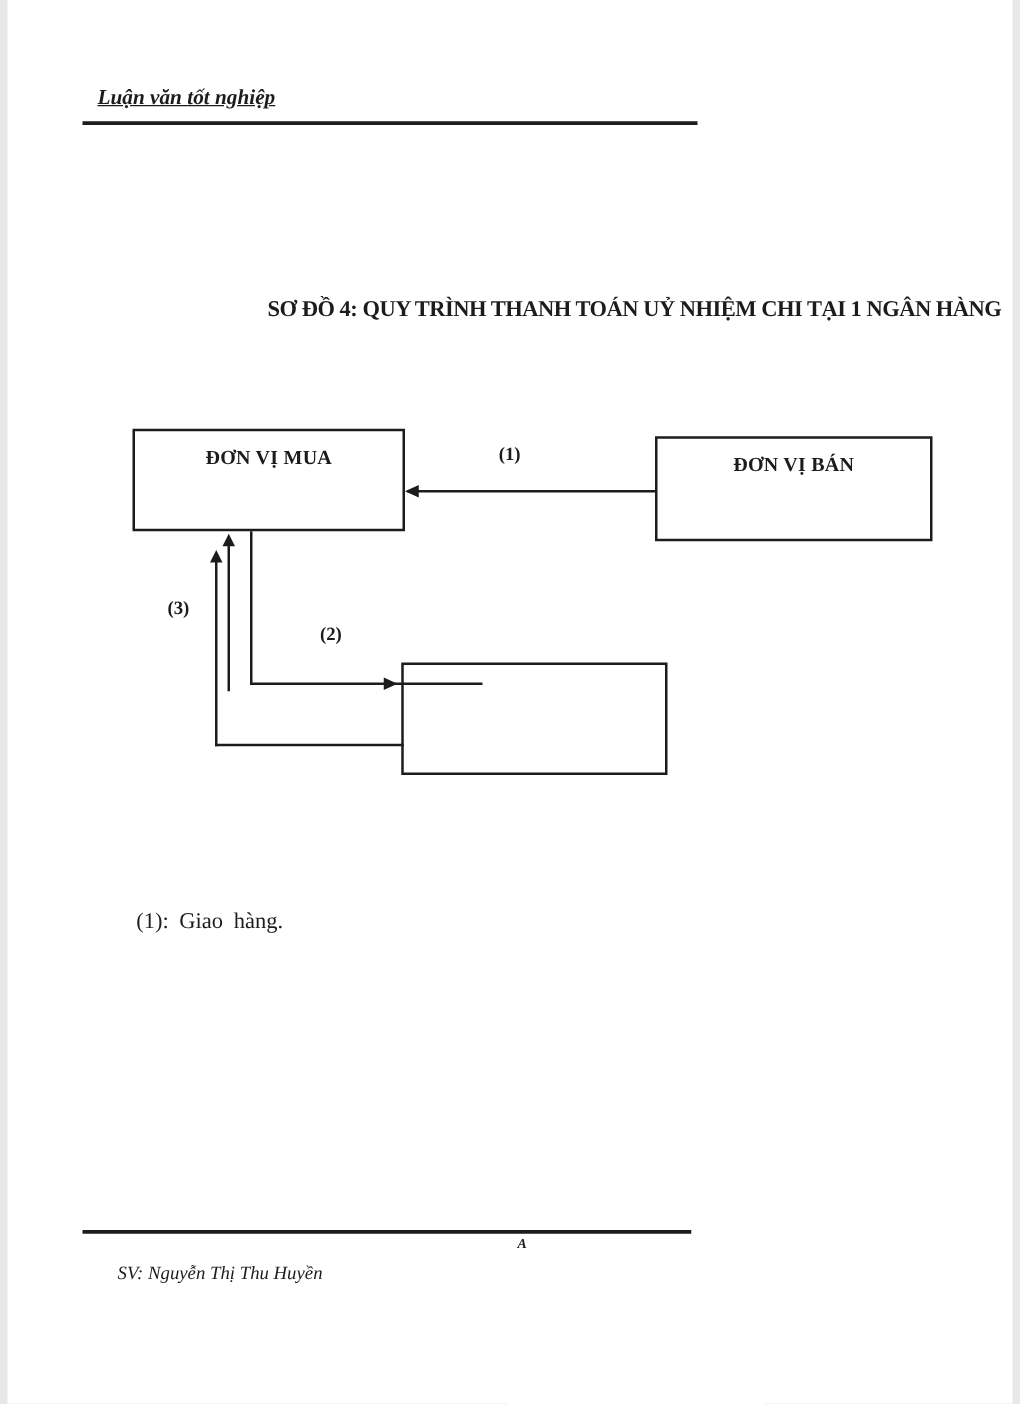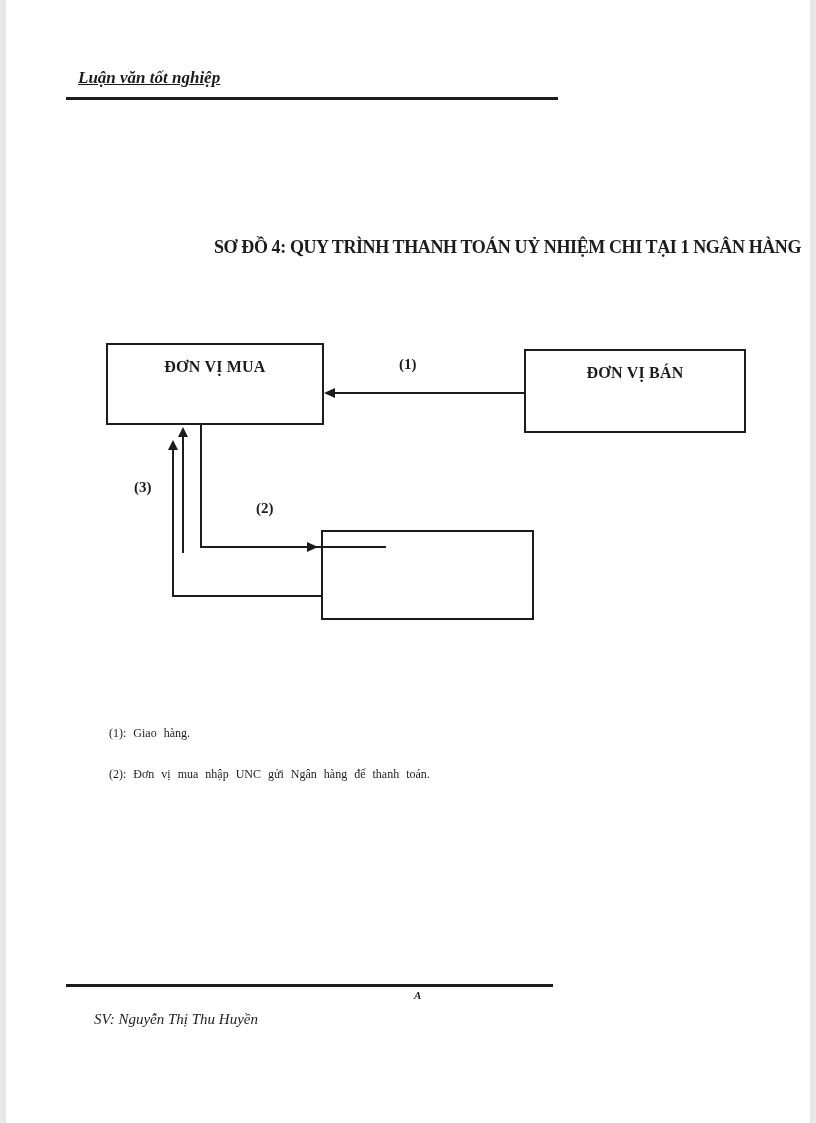--- a/index.html
+++ b/index.html
@@ -17,21 +17,21 @@
   .hdr-left{text-decoration:underline;}
   .rule{background:#1c1c1c;}
   .doc-title{font-size:18px;font-weight:bold;letter-spacing:-0.4px;white-space:nowrap;}
   .box{border:2px solid #1c1c1c;background:#ffffff;text-align:center;}
   .box-label{font-size:16px;font-weight:bold;letter-spacing:0.2px;padding-top:13px;display:block;}
   .flow-line{background:#1c1c1c;}
   .step-label{font-size:15px;font-weight:bold;white-space:nowrap;}
   .arrow-left{width:0;height:0;border-top:5px solid transparent;border-bottom:5px solid transparent;border-right:11px solid #1c1c1c;}
   .arrow-right{width:0;height:0;border-top:5px solid transparent;border-bottom:5px solid transparent;border-left:11px solid #1c1c1c;}
   .arrow-up{width:0;height:0;border-left:5px solid transparent;border-right:5px solid transparent;border-bottom:10px solid #1c1c1c;}
-  .note{font-size:12px;word-spacing:4px;white-space:nowrap;}
+  .note{font-size:18px;word-spacing:4px;white-space:nowrap;}
   .ftr{font-size:15px;font-style:italic;white-space:nowrap;}
   .ftr-mark{font-size:11px;font-style:italic;font-weight:bold;}
 </style>
 </head>
 <body>
 
 <div class="page">
 
   <div class="abs hdr hdr-left" style="left:72px;top:68px;">Luận văn tốt nghiệp</div>
   <div class="abs rule" style="left:60px;top:97px;width:492px;height:3px;"></div>
@@ -58,19 +58,18 @@
   <div class="abs step-label" style="left:250px;top:500px;">(2)</div>
 
   <div class="abs arrow-up" style="left:172px;top:427px;"></div>
   <div class="abs flow-line" style="left:176px;top:436px;width:2px;height:117px;"></div>
   <div class="abs arrow-up" style="left:162px;top:440px;"></div>
   <div class="abs flow-line" style="left:166px;top:449px;width:2px;height:148px;"></div>
   <div class="abs flow-line" style="left:166px;top:595px;width:151px;height:2px;"></div>
   <div class="abs step-label" style="left:128px;top:479px;">(3)</div>
 
   <div class="abs note" style="left:103px;top:726px;">(1): Giao hàng.</div>
-  <div class="abs note" style="left:103px;top:767px;">(2): Đơn vị mua nhập UNC gửi Ngân hàng để thanh toán.</div>
 
   <div class="abs rule" style="left:60px;top:984px;width:487px;height:3px;"></div>
   <div class="abs ftr-mark" style="left:408px;top:989px;">A</div>
   <div class="abs ftr" style="left:88px;top:1011px;">SV: Nguyễn Thị Thu Huyền</div>
 
 </div>
 
 </body></html>

